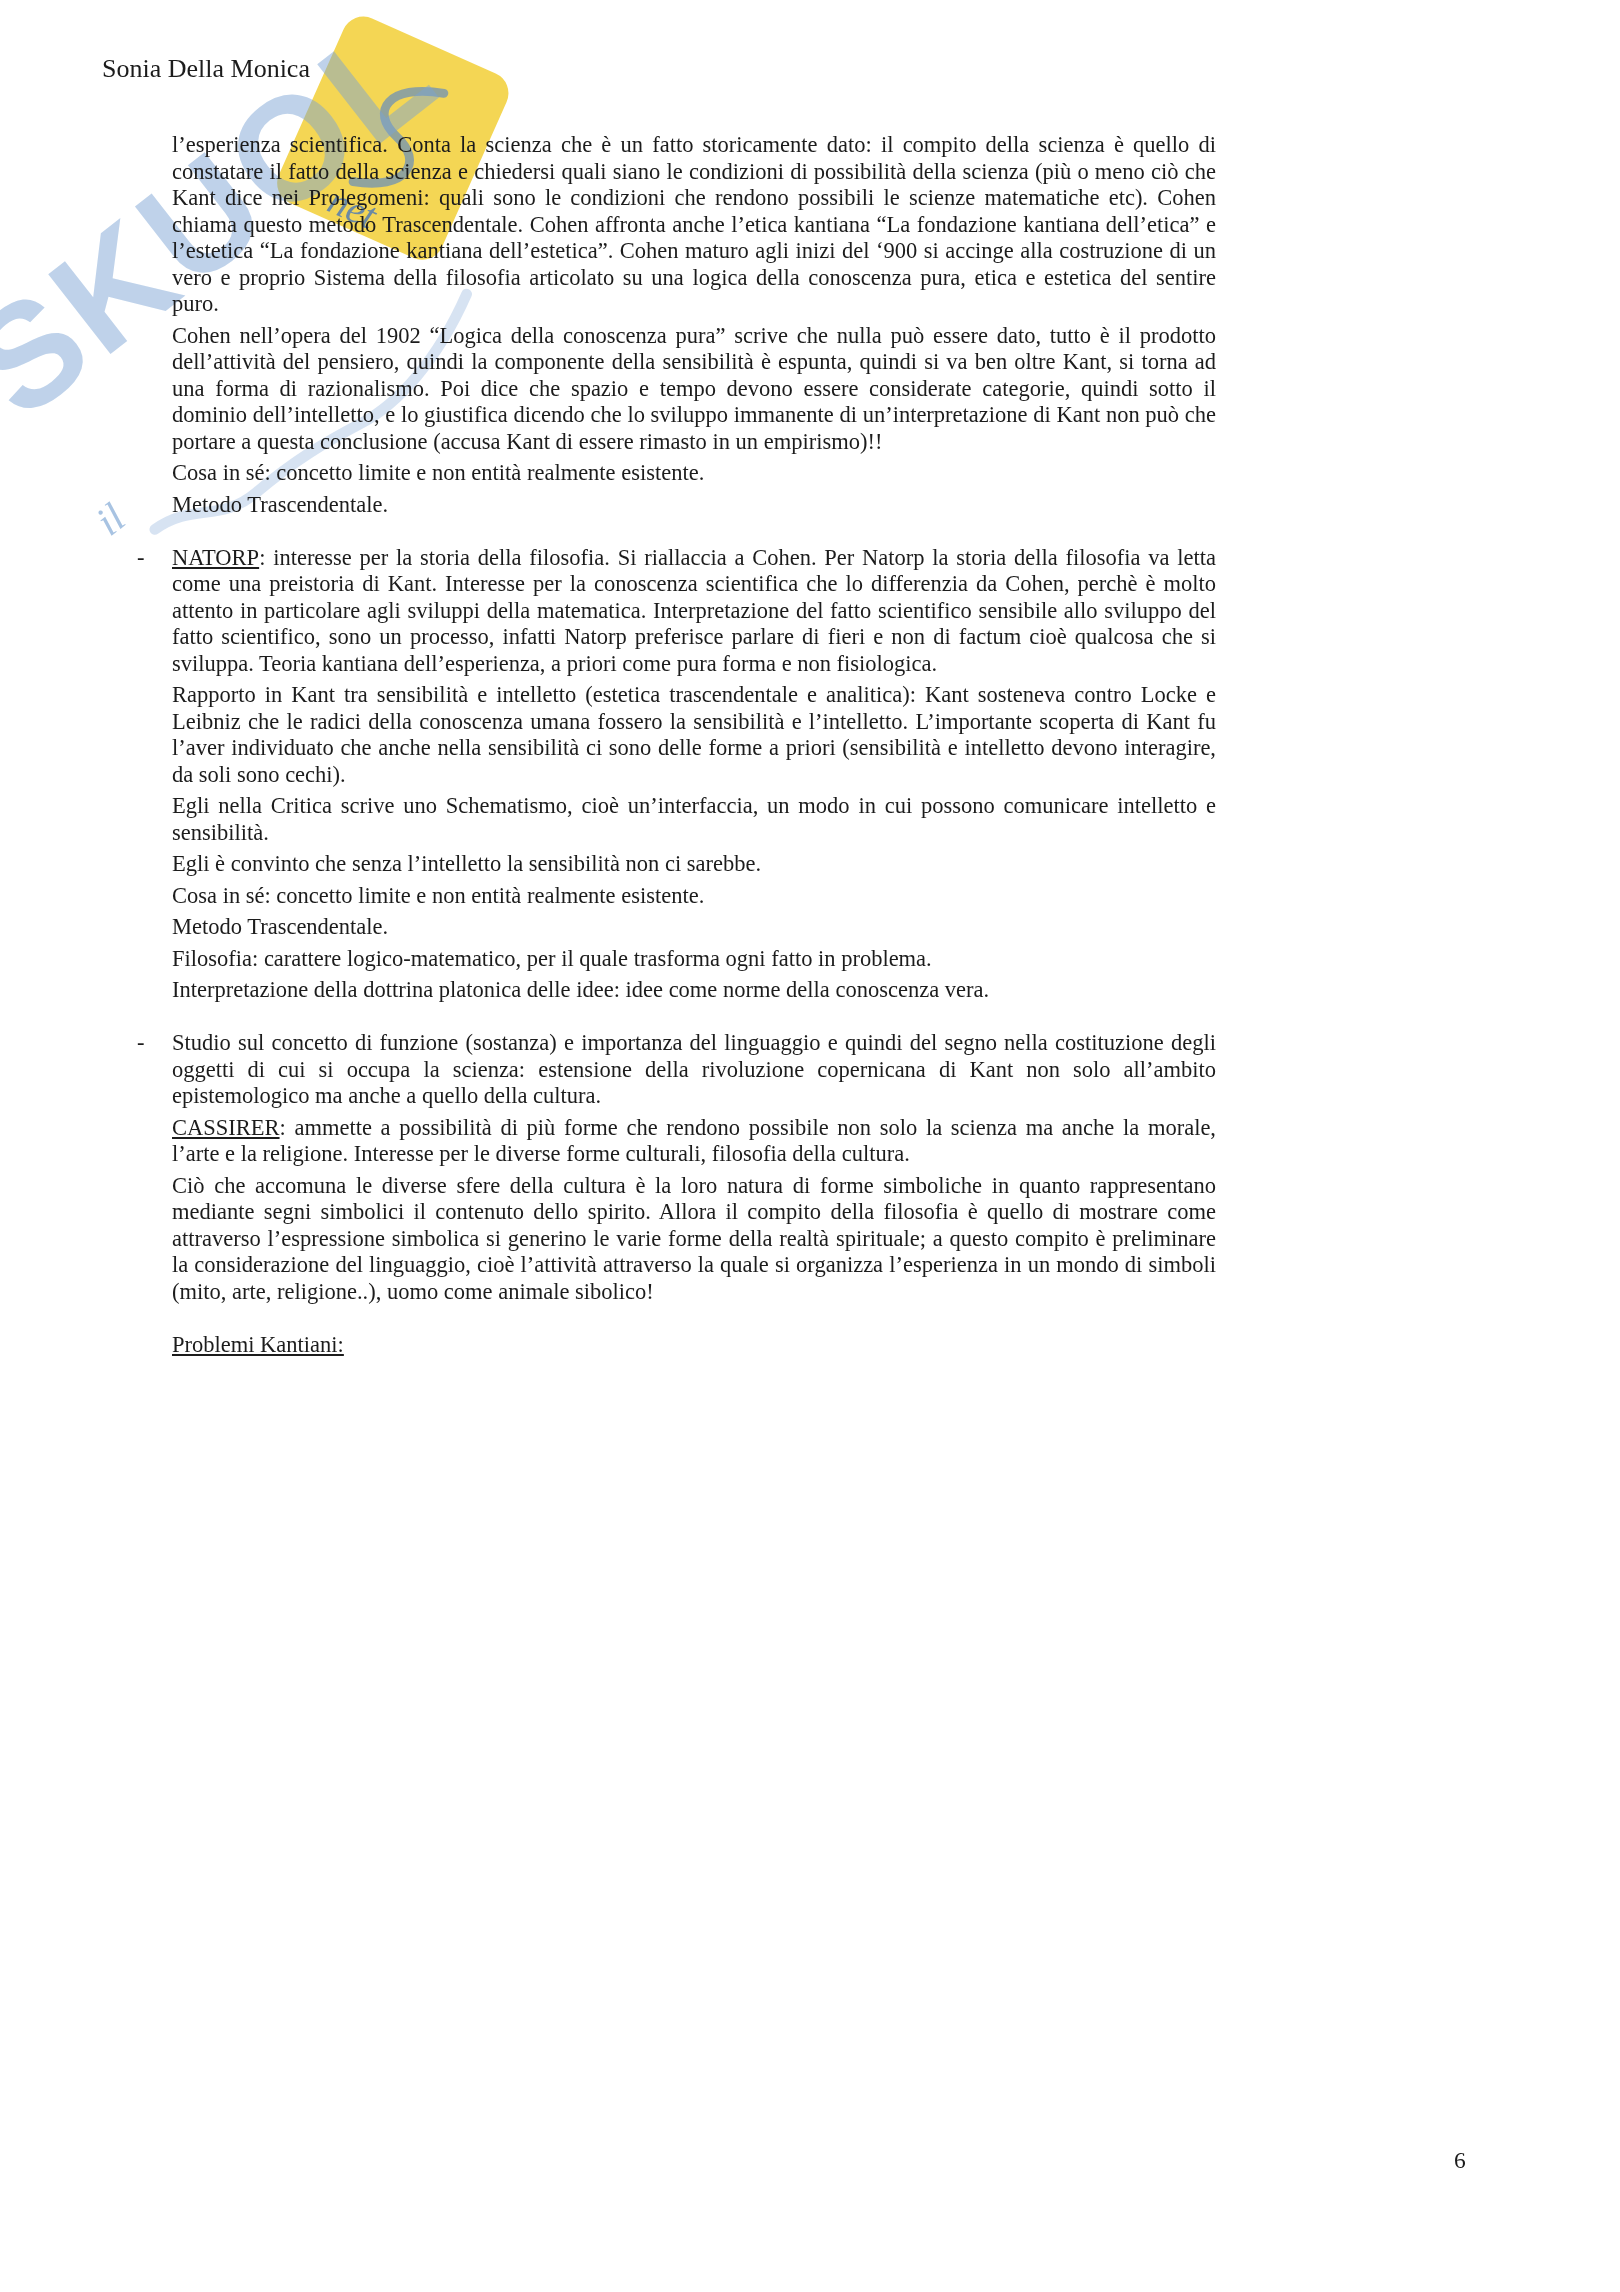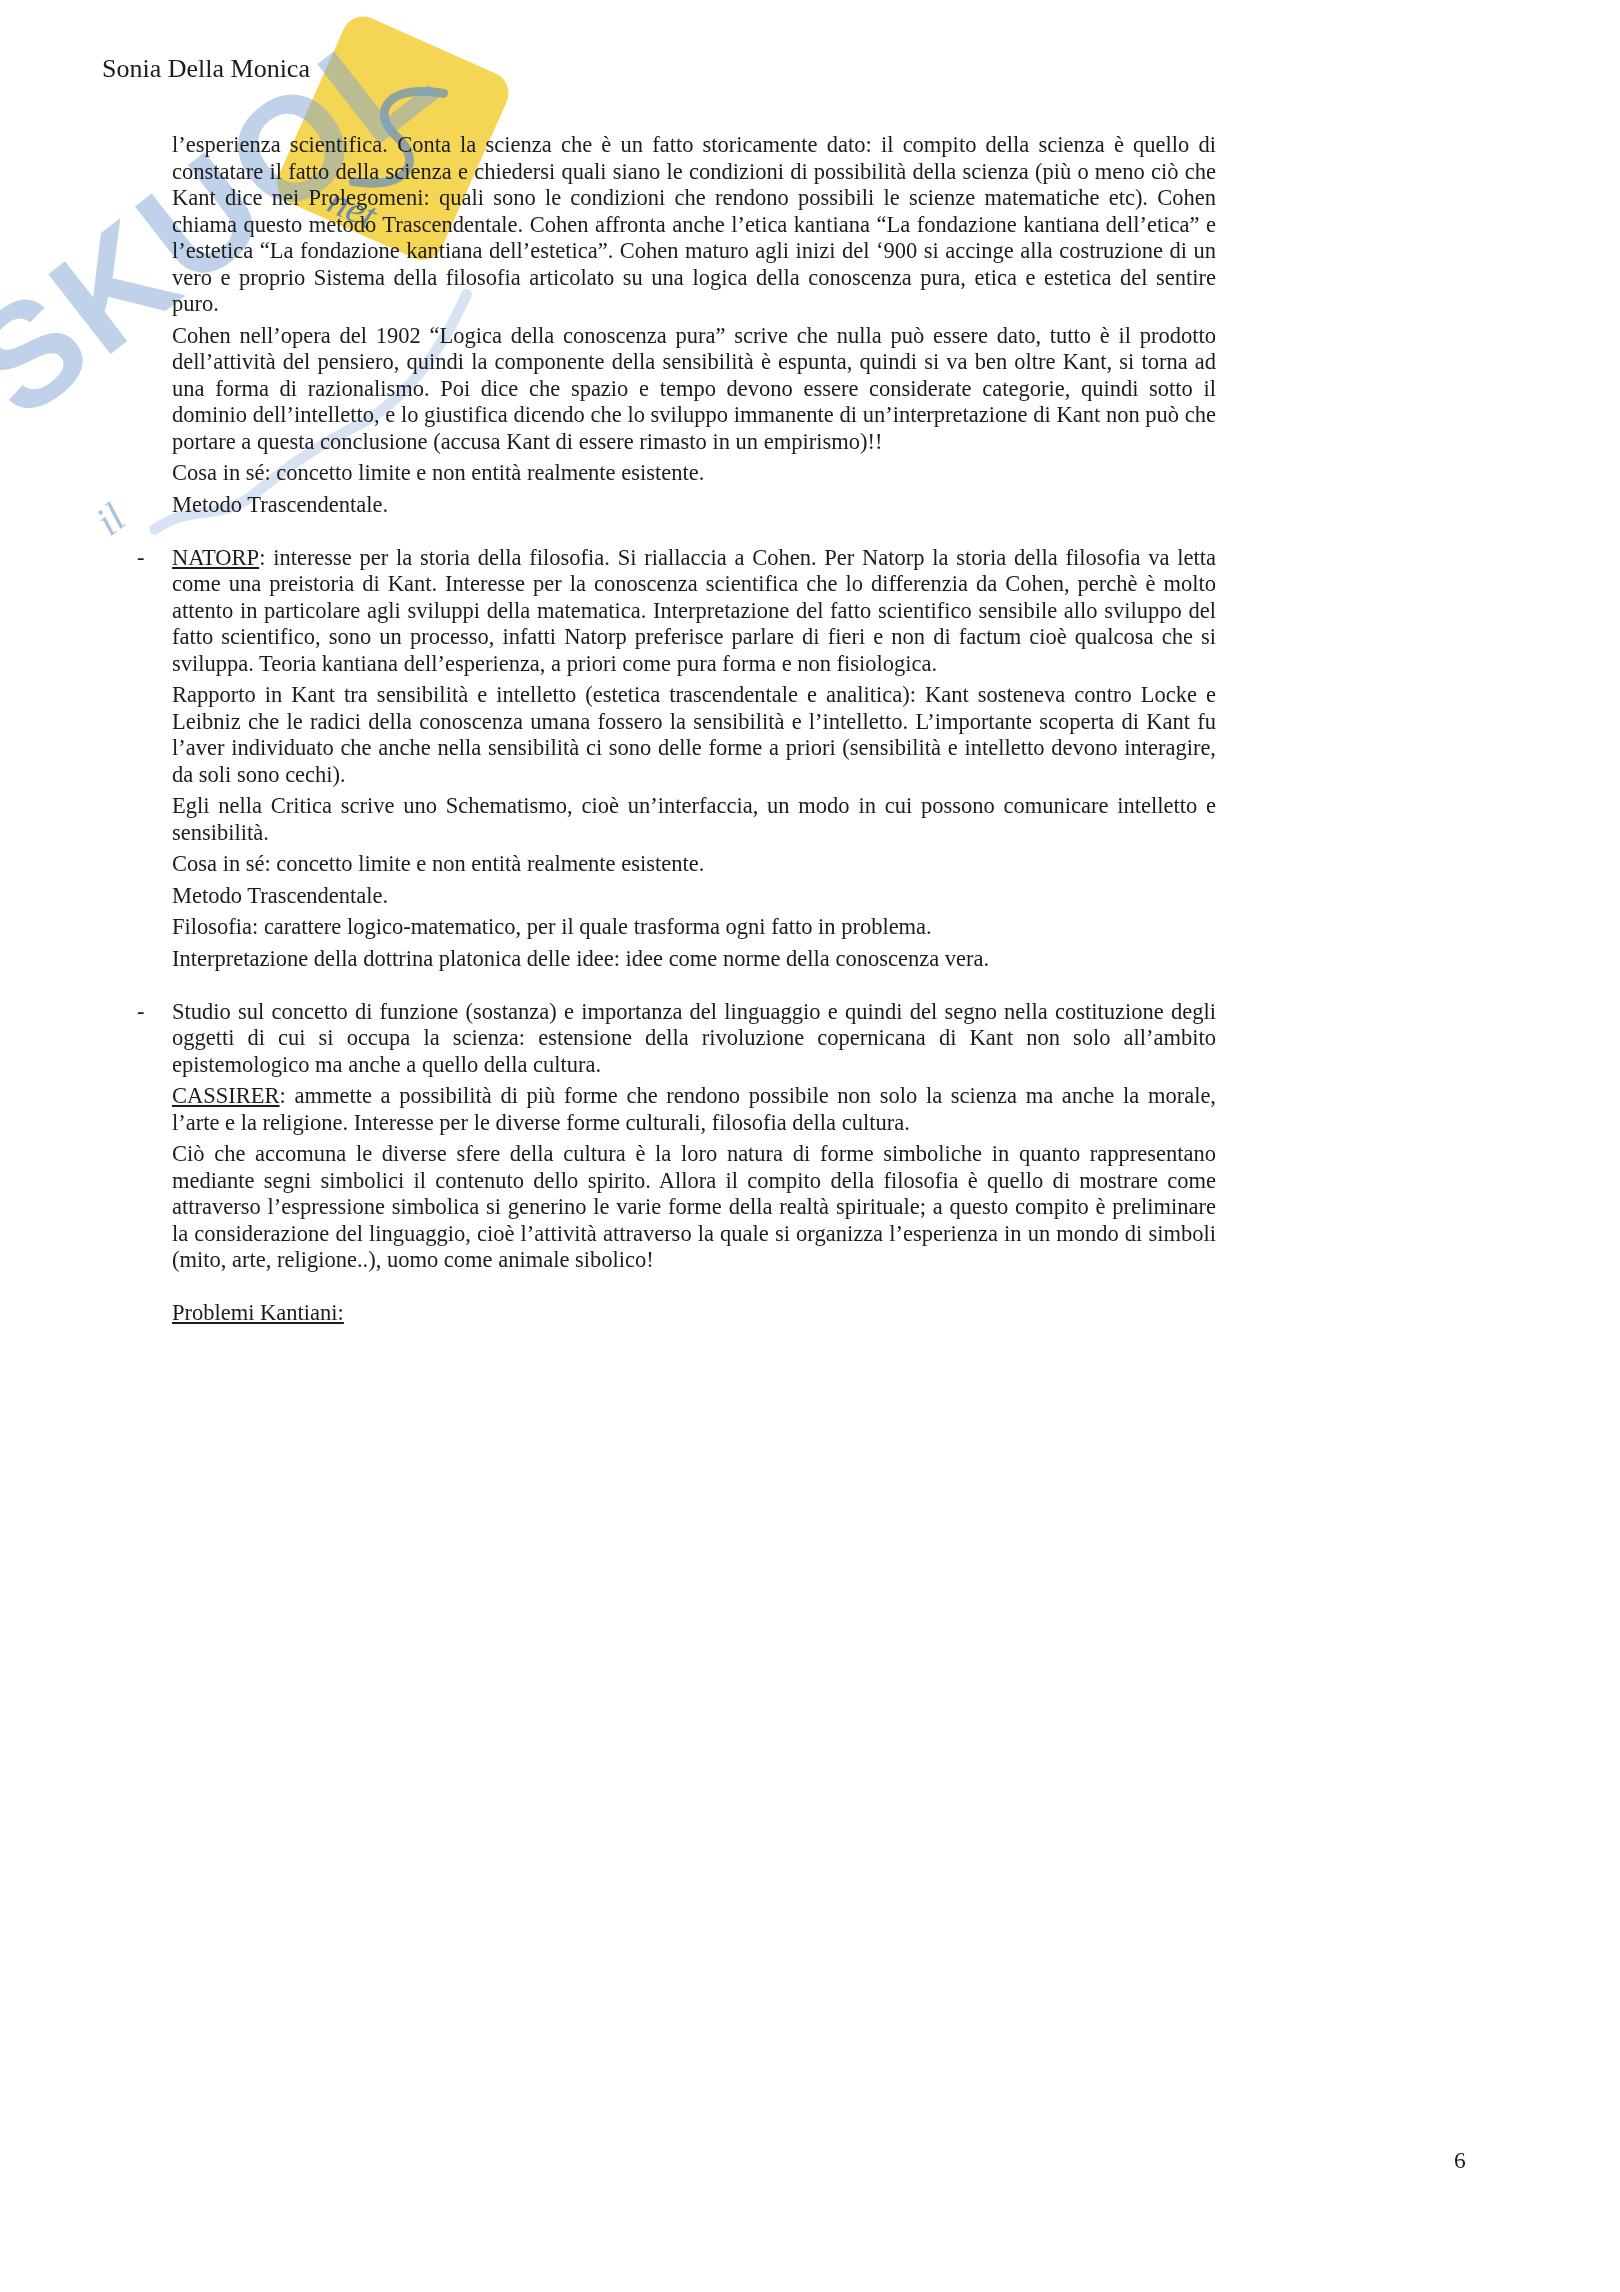--- a/index.html
+++ b/index.html
@@ -97,20 +97,21 @@
       <p class="para">Metodo Trascendentale.</p>
     </section>
 
     <section class="item">
       <span class="dash">-</span>
       <p class="para">
         <span class="term">NATORP</span><span>: interesse per la storia della filosofia. Si riallaccia a Cohen. Per Natorp la storia della filosofia va letta come una preistoria di Kant. Interesse per la conoscenza scientifica che lo differenzia da Cohen, perchè è molto attento in particolare agli sviluppi della matematica. Interpretazione del fatto scientifico sensibile allo sviluppo del fatto scientifico, sono un processo, infatti Natorp preferisce parlare di fieri e non di factum cioè qualcosa che si sviluppa. Teoria kantiana dell’esperienza, a priori come pura forma e non fisiologica.</span>
       </p>
       <p class="para">Rapporto in Kant tra sensibilità e intelletto (estetica trascendentale e analitica): Kant sosteneva contro Locke e Leibniz che le radici della conoscenza umana fossero la sensibilità e l’intelletto. L’importante scoperta di Kant fu l’aver individuato che anche nella sensibilità ci sono delle forme a priori (sensibilità e intelletto devono interagire, da soli sono cechi).</p>
       <p class="para">Egli nella Critica scrive uno Schematismo, cioè un’interfaccia, un modo in cui possono comunicare intelletto e sensibilità.</p>
+      <p class="para">Egli è convinto che senza l’intelletto la sensibilità non ci sarebbe.</p>
       <p class="para">Cosa in sé: concetto limite e non entità realmente esistente.</p>
       <p class="para">Metodo Trascendentale.</p>
       <p class="para">Filosofia: carattere logico-matematico, per il quale trasforma ogni fatto in problema.</p>
       <p class="para">Interpretazione della dottrina platonica delle idee: idee come norme della conoscenza vera.</p>
     </section>
 
     <section class="item">
       <span class="dash">-</span>
       <p class="para">Studio sul concetto di funzione (sostanza) e importanza del linguaggio e quindi del segno nella costituzione degli oggetti di cui si occupa la scienza: estensione della rivoluzione copernicana di Kant non solo all’ambito epistemologico ma anche a quello della cultura.</p>
       <p class="para">

